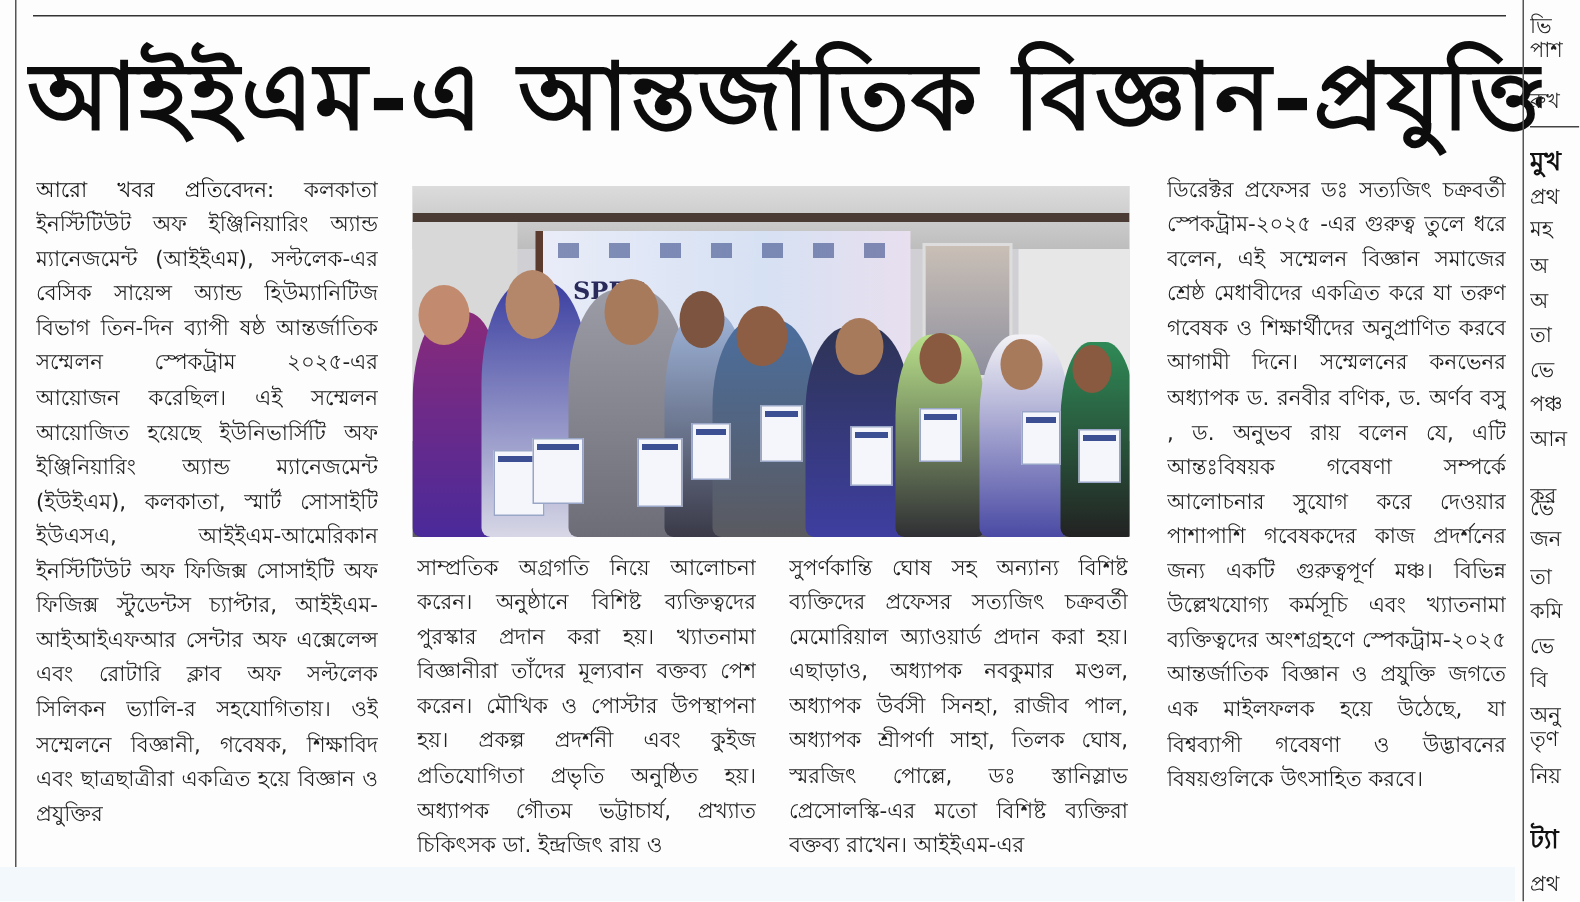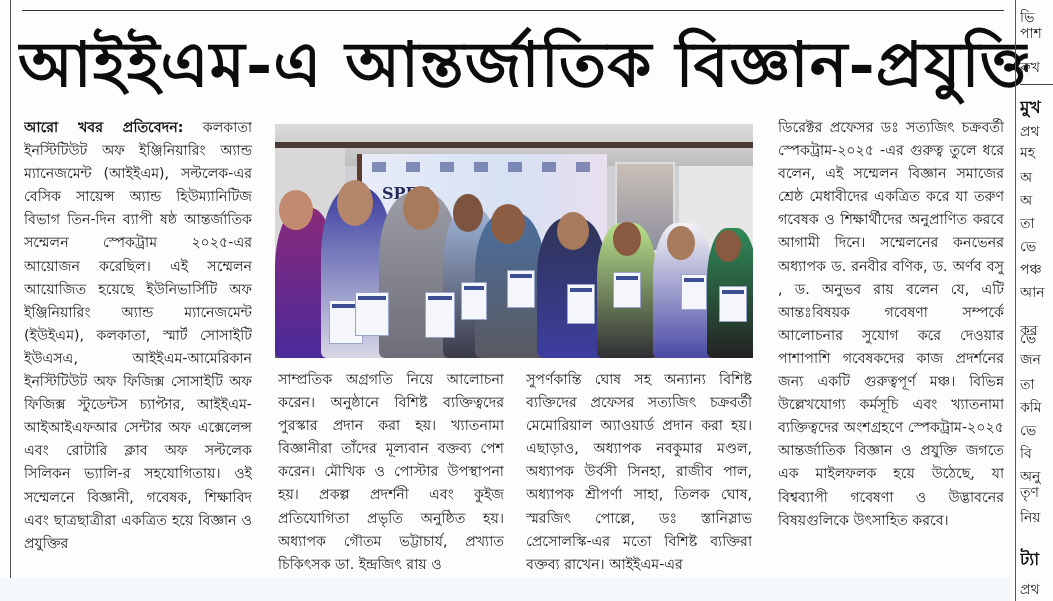--- a/index.html
+++ b/index.html
@@ -17,21 +17,21 @@
     font-size: 62px; font-weight: bold; line-height: 86px; letter-spacing: 1px;
     color: #0c0c0c; white-space: nowrap; overflow: hidden;
     transform: scaleX(1.02); transform-origin: left center;
   }
 
   .col {
     position: absolute; font-size: 14.2px; line-height: 23.1px; text-align: justify;
     color: #222; overflow: hidden;
   }
   .col p { text-align: justify; }
-  .col .lead { font-weight: bold; color: #111; }
+  .col .lead { font-weight: normal; color: #111; }
   .col-1 { left: 24px; top: 116px; width: 228px; height: 464px; }
   .col-2 { left: 278px; top: 368px; width: 226px; height: 212px; }
   .col-3 { left: 526px; top: 368px; width: 226px; height: 212px; }
   .col-4 { left: 778px; top: 116px; width: 226px; height: 464px; }
 
   .photo {
     position: absolute; left: 275px; top: 124px; width: 478px; height: 234px;
     overflow: hidden; background: #cfcfd4;
   }
   .photo .ceiling { position: absolute; left: 0; top: 0; width: 100%; height: 42px; background: linear-gradient(#dcdcdc, #bdbdbd); }

